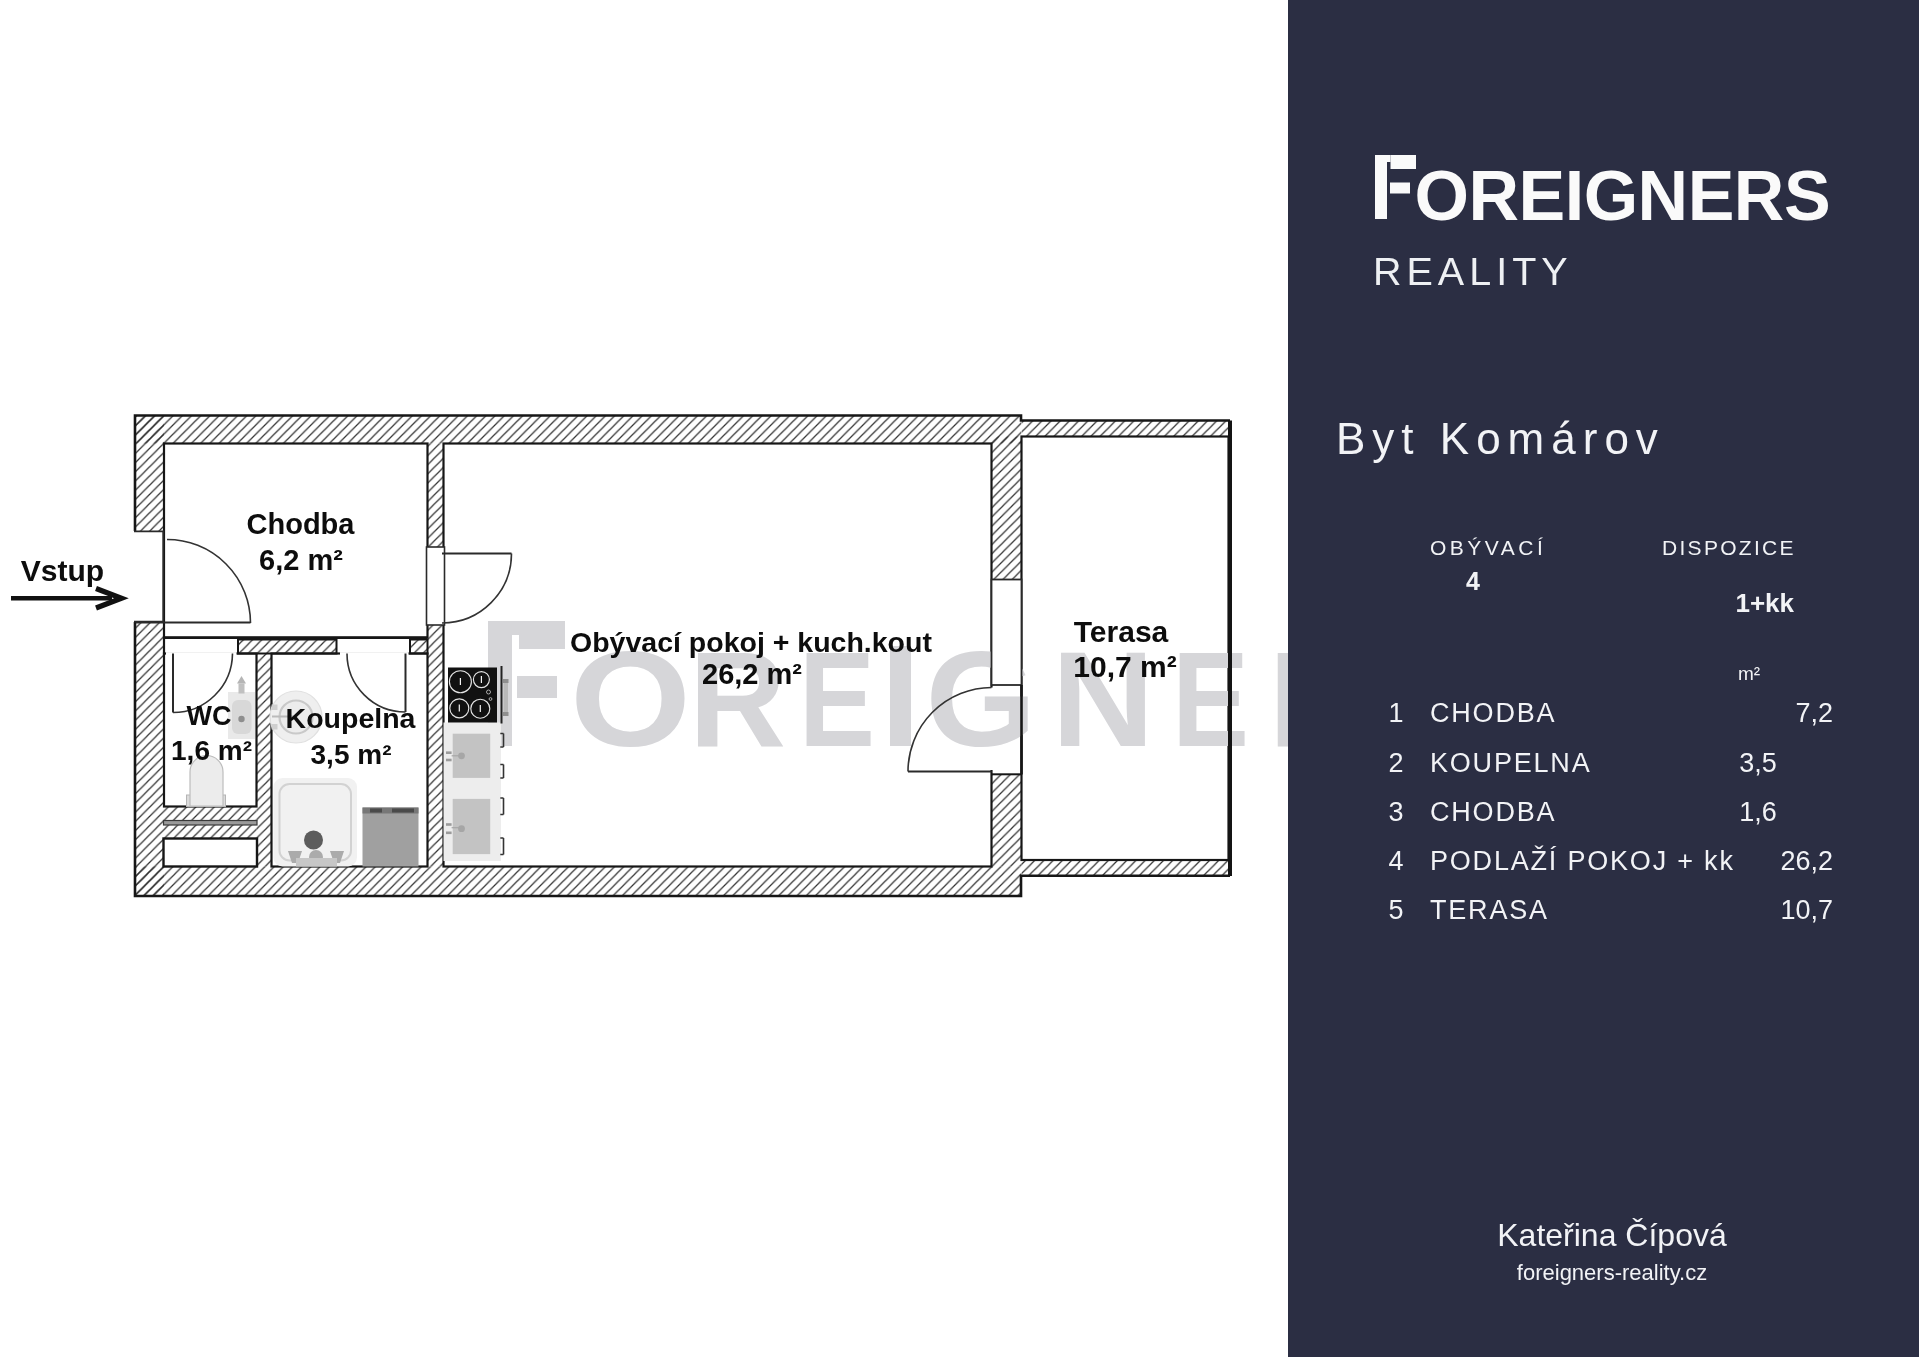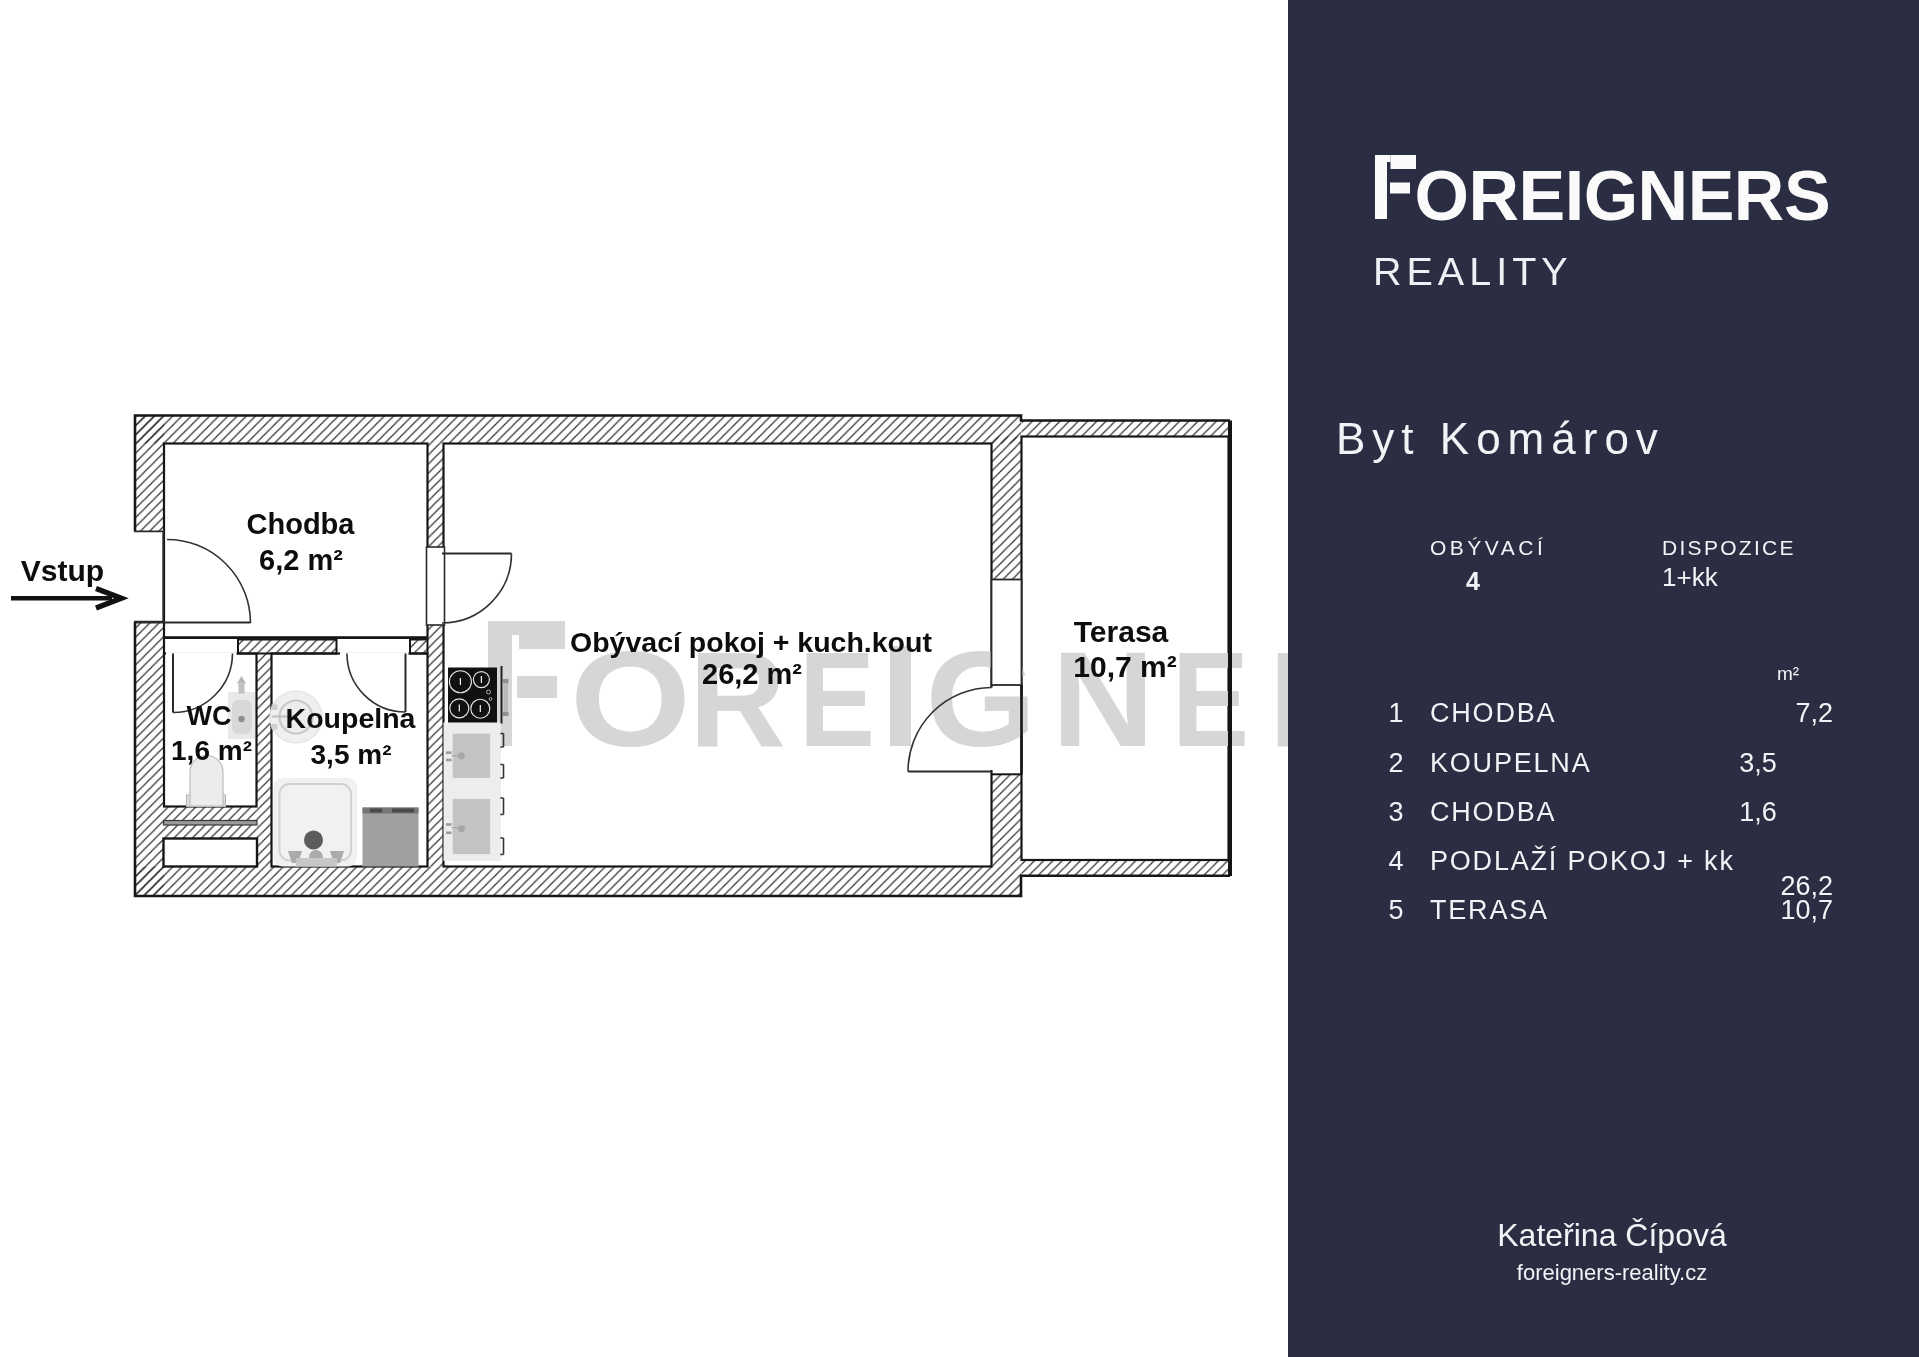--- a/index.html
+++ b/index.html
@@ -243,41 +243,41 @@
     <text x="85" y="285" font-family="Liberation Sans" font-size="39.5" letter-spacing="5" fill="#eef0f3">REALITY</text>
   </g>
 </svg>
 
 <div class="abs wtxt" style="left:1288px;top:414px;width:631px;text-align:left;font-size:44px;letter-spacing:7px;padding-left:48px;">Byt Komárov</div>
 
 <div class="abs wtxt" style="left:1430px;top:536px;width:112px;text-align:center;font-size:21px;letter-spacing:3.5px;">OBÝVACÍ</div>
 <div class="abs wtxt" style="left:1417px;top:567px;width:112px;text-align:center;font-size:25px;font-weight:bold;">4</div>
 
 <div class="abs wtxt" style="left:1662px;top:536px;width:132px;text-align:center;font-size:21px;letter-spacing:2.3px;">DISPOZICE</div>
-<div class="abs wtxt" style="left:1662px;top:562px;width:132px;text-align:left;font-size:26px;font-weight:normal;">1+kk</div>
-
-<div class="abs wtxt" style="left:1738px;top:663px;width:100px;text-align:center;font-size:19px;">m²</div>
+<div class="abs wtxt" style="left:1662px;top:588px;width:132px;text-align:right;font-size:26px;font-weight:bold;">1+kk</div>
+
+<div class="abs wtxt" style="left:1738px;top:663px;width:100px;text-align:left;font-size:19px;">m²</div>
 
 <div class="abs" style="left:1288px;top:0;width:631px;height:1357px;color:#f2f3f6;font-size:27px;">
 
   <div class="abs" style="left:98px;top:698px;width:20px;text-align:center;">1</div>
   <div class="abs" style="left:142px;top:698px;letter-spacing:1.8px;">CHODBA</div>
   <div class="abs" style="left:395px;top:698px;width:150px;text-align:right;">7,2</div>
 
   <div class="abs" style="left:98px;top:747.5px;width:20px;text-align:center;">2</div>
   <div class="abs" style="left:142px;top:747.5px;letter-spacing:1.8px;">KOUPELNA</div>
   <div class="abs" style="left:395px;top:747.5px;width:150px;text-align:center;">3,5</div>
 
   <div class="abs" style="left:98px;top:796.5px;width:20px;text-align:center;">3</div>
   <div class="abs" style="left:142px;top:796.5px;letter-spacing:1.8px;">CHODBA</div>
   <div class="abs" style="left:395px;top:796.5px;width:150px;text-align:center;">1,6</div>
 
   <div class="abs" style="left:98px;top:845.5px;width:20px;text-align:center;">4</div>
   <div class="abs" style="left:142px;top:845.5px;letter-spacing:1.8px;">PODLAŽÍ POKOJ + kk</div>
-  <div class="abs" style="left:395px;top:845.5px;width:150px;text-align:right;margin-top:25px;">26,2</div>
+  <div class="abs" style="left:395px;top:845.5px;width:150px;text-align:right;">26,2</div>
 
   <div class="abs" style="left:98px;top:895px;width:20px;text-align:center;">5</div>
   <div class="abs" style="left:142px;top:895px;letter-spacing:1.8px;">TERASA</div>
   <div class="abs" style="left:395px;top:895px;width:150px;text-align:right;">10,7</div>
 </div>
 
 <div class="abs wtxt" style="left:1288px;top:1217px;width:648px;text-align:center;font-size:32px;">Kateřina Čípová</div>
 
 <div class="abs wtxt" style="left:1288px;top:1260px;width:648px;text-align:center;font-size:22px;">foreigners-reality.cz</div>
 

